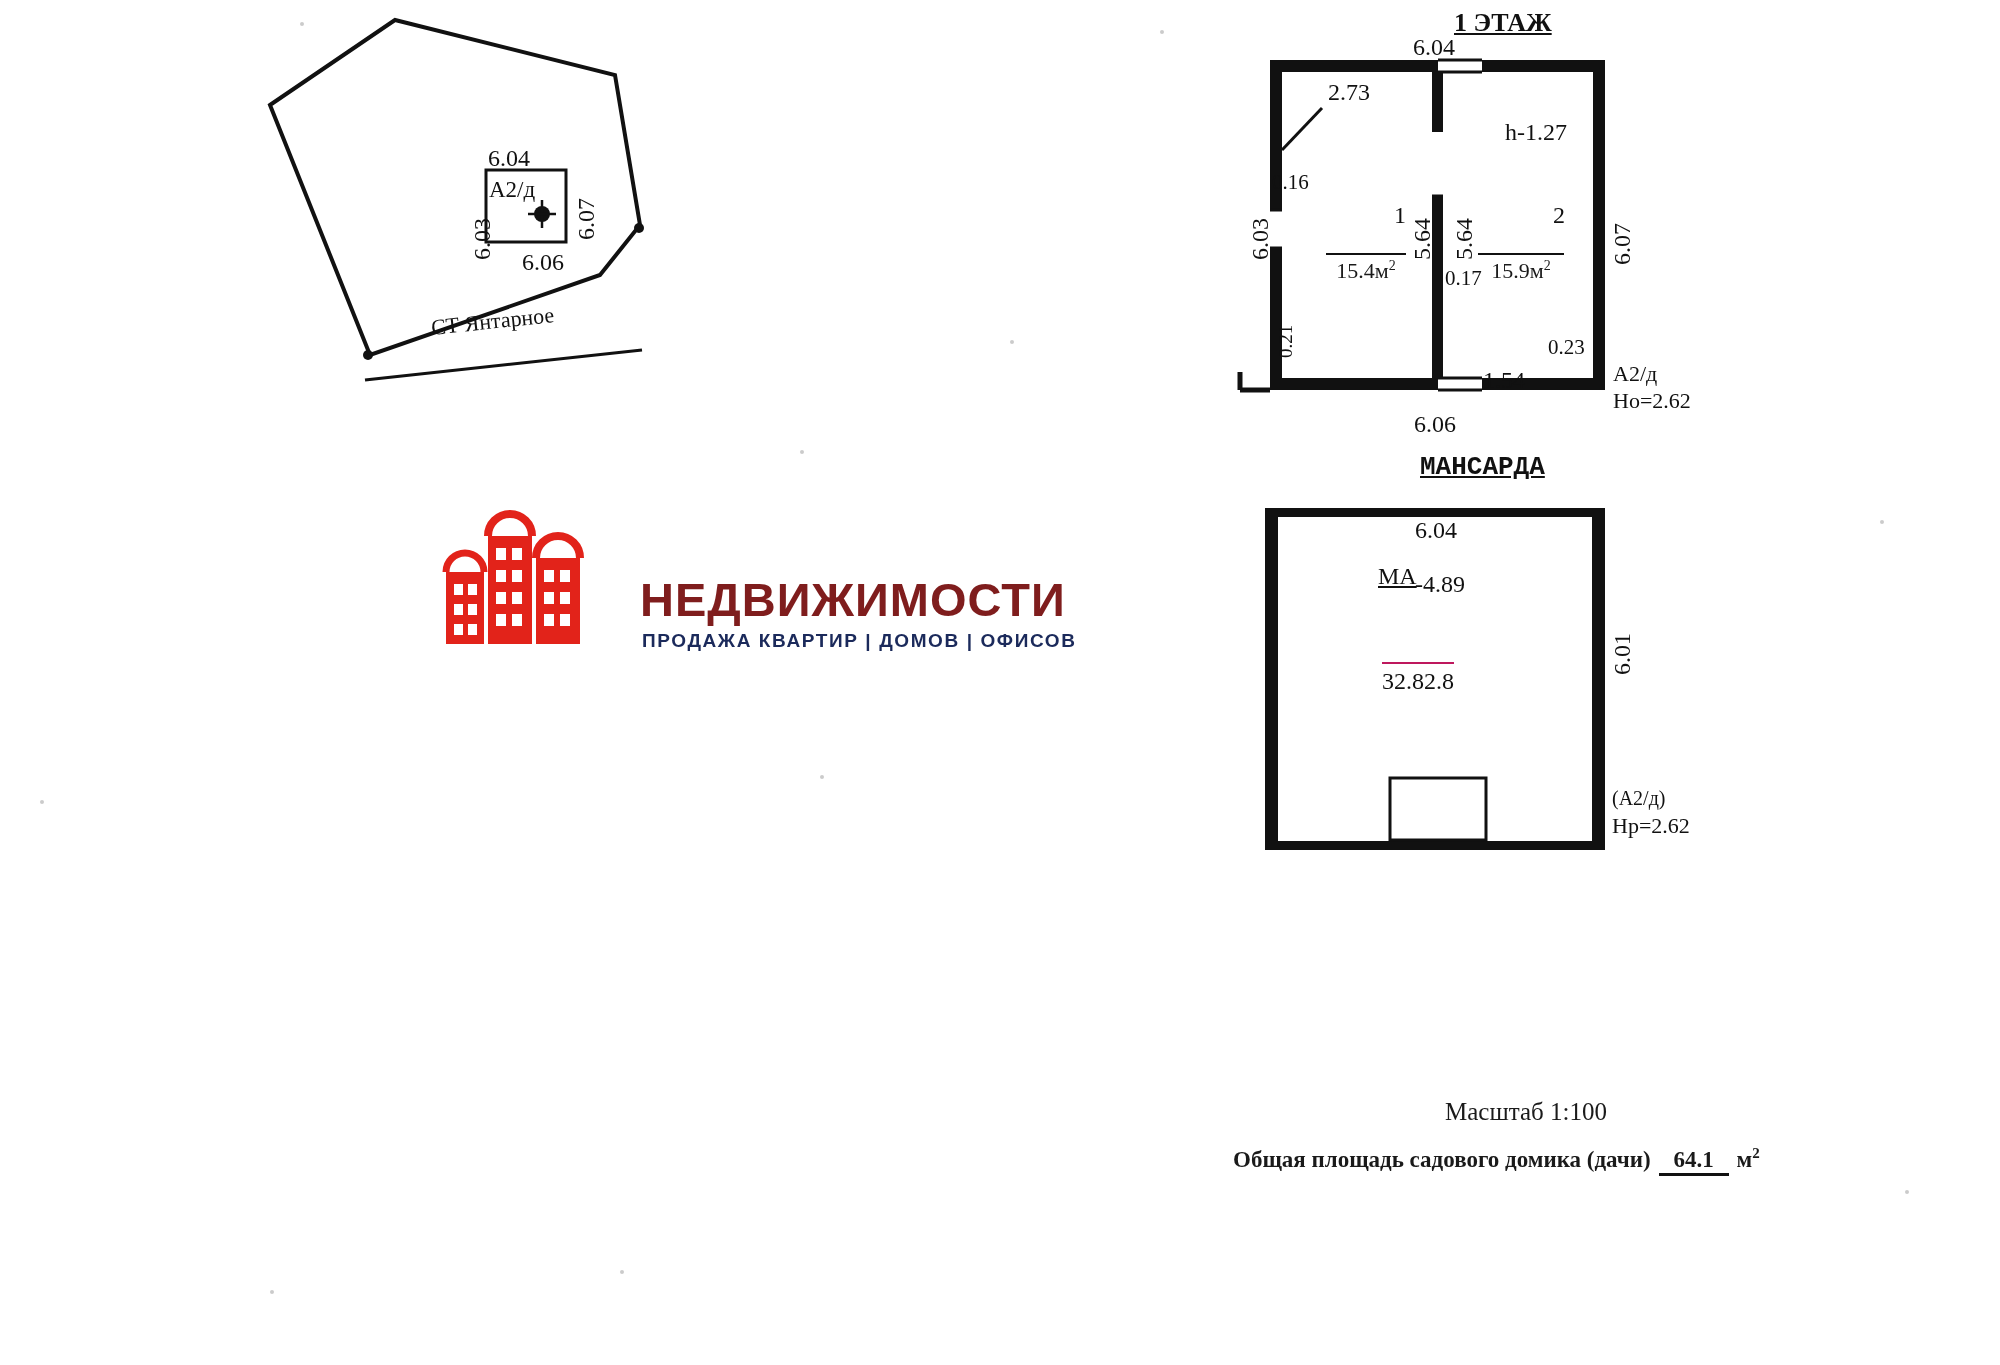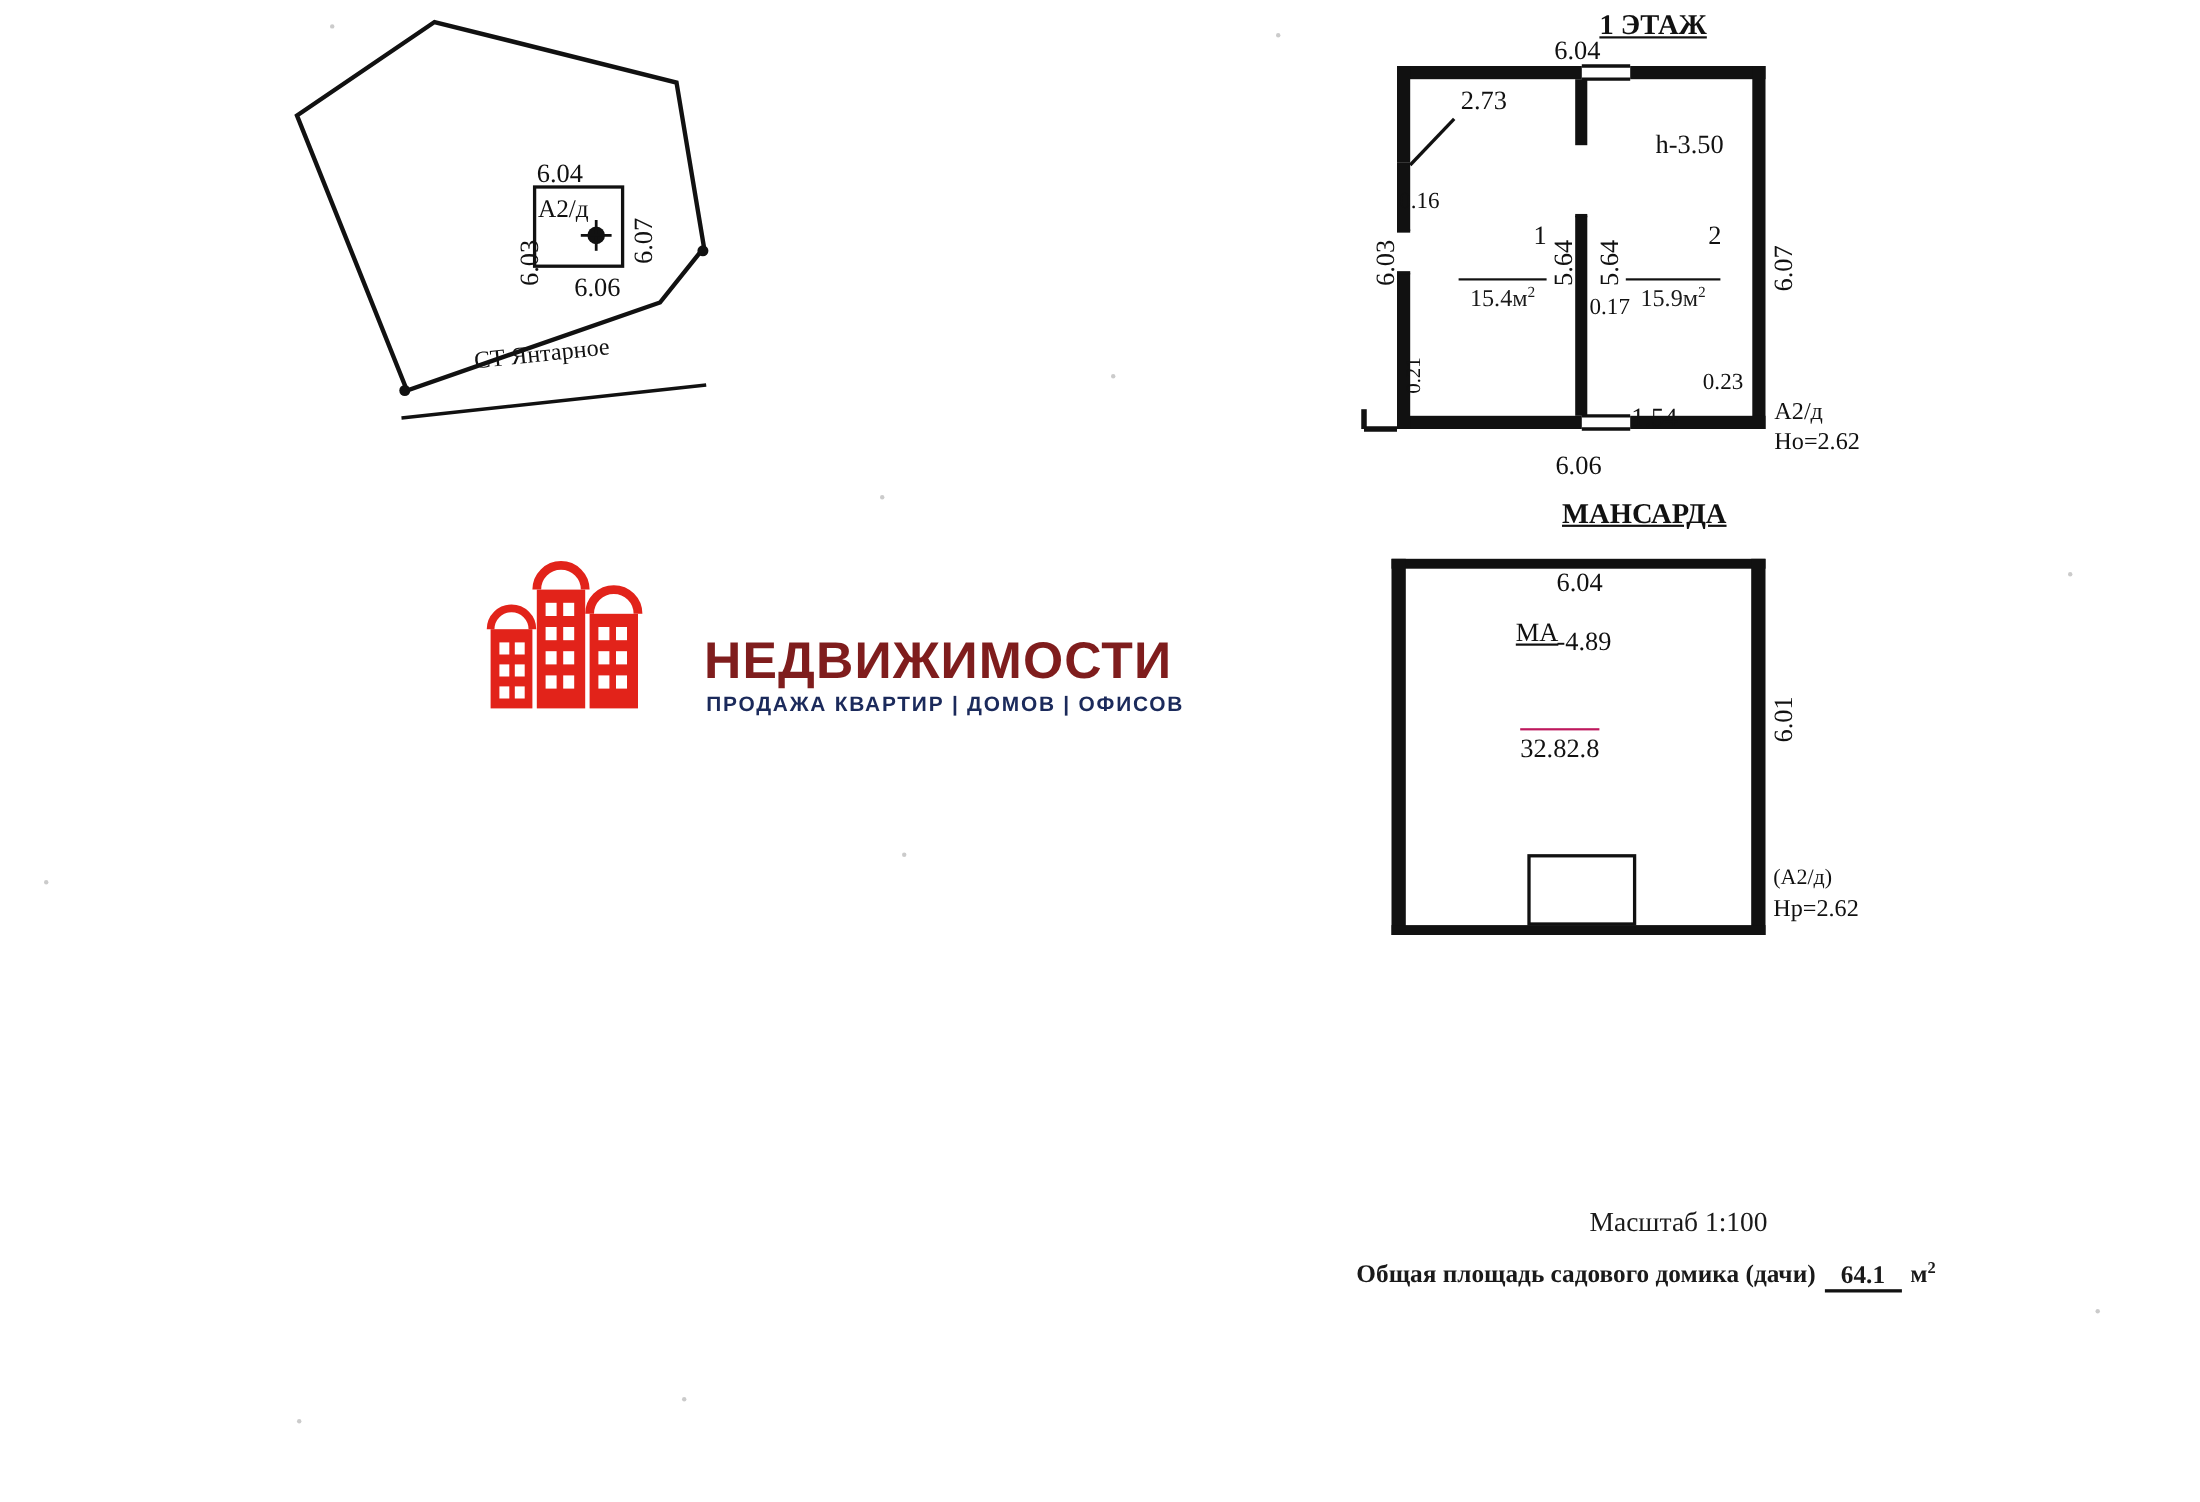--- a/index.html
+++ b/index.html
@@ -180,21 +180,21 @@
 
       <rect x="202" y="72" width="11" height="60" fill="#111"></rect>
       <rect x="202" y="196" width="11" height="182" fill="#111"></rect>
 
       <line x1="202" y1="196" x2="213" y2="196" stroke="#111" stroke-width="3"></line>
     </svg>
 
     
     <div class="lbl" style="left:183px; top:35px; font-size:24px;">6.04</div>
     <div class="lbl" style="left:98px; top:80px; font-size:24px;">2.73</div>
-    <div class="lbl" style="left:275px; top:120px; font-size:24px;">h-3.50</div>
+    <div class="lbl" style="left:275px; top:120px; font-size:24px;">h-1.27</div>
     <div class="lbl rot90" style="left:18px; top:260px; font-size:24px;">6.03</div>
     <div class="lbl" style="left:42px; top:172px; font-size:21px;">0.16</div>
     <div class="lbl rot90" style="left:46px; top:358px; font-size:19px;">0.21</div>
     <div class="lbl rot90" style="left:380px; top:265px; font-size:24px;">6.07</div>
 
     
     <div style="position:absolute; left:96px; top:203px; text-align:center; width:80px;">
       <div class="lbl" style="position:relative; left:34px; top:0; font-size:24px;">1</div>
       <div style="margin-top:26px; border-top:2px solid #111; padding-top:3px; font-size:22px;">
         <span>15.4м</span><span style="font-size:14px; vertical-align:super;">2</span>
@@ -213,21 +213,21 @@
 
     <div class="lbl" style="left:215px; top:268px; font-size:21px;">0.17</div>
     <div class="lbl" style="left:318px; top:337px; font-size:21px;">0.23</div>
     <div class="lbl" style="left:253px; top:368px; font-size:24px;">1.54</div>
     <div class="lbl" style="left:184px; top:412px; font-size:24px;">6.06</div>
     <div class="lbl" style="left:383px; top:363px; font-size:22px;">А2/д</div>
     <div class="lbl" style="left:383px; top:390px; font-size:22px;">Но=2.62</div>
   </div>
 
   <div id="mansard">
-    <div class="lbl bold ul" style="left:190px; top:-106px; font-size:26px;">МАНСАРДА</div>
+    <div class="lbl bold ul" style="left:190px; top:-106px; font-size:26px;font-family:Liberation Mono, monospace;">МАНСАРДА</div>
 
     <svg width="620" height="430" viewBox="0 0 620 430">
 
       <rect x="35" y="-52" width="340" height="9" fill="#111"></rect>
       <rect x="35" y="-52" width="13" height="342" fill="#111"></rect>
       <rect x="362" y="-52" width="13" height="342" fill="#111"></rect>
       <rect x="35" y="281" width="340" height="9" fill="#111"></rect>
 
       <rect x="160" y="218" width="96" height="62" fill="none" stroke="#111" stroke-width="3"></rect>
     </svg>

